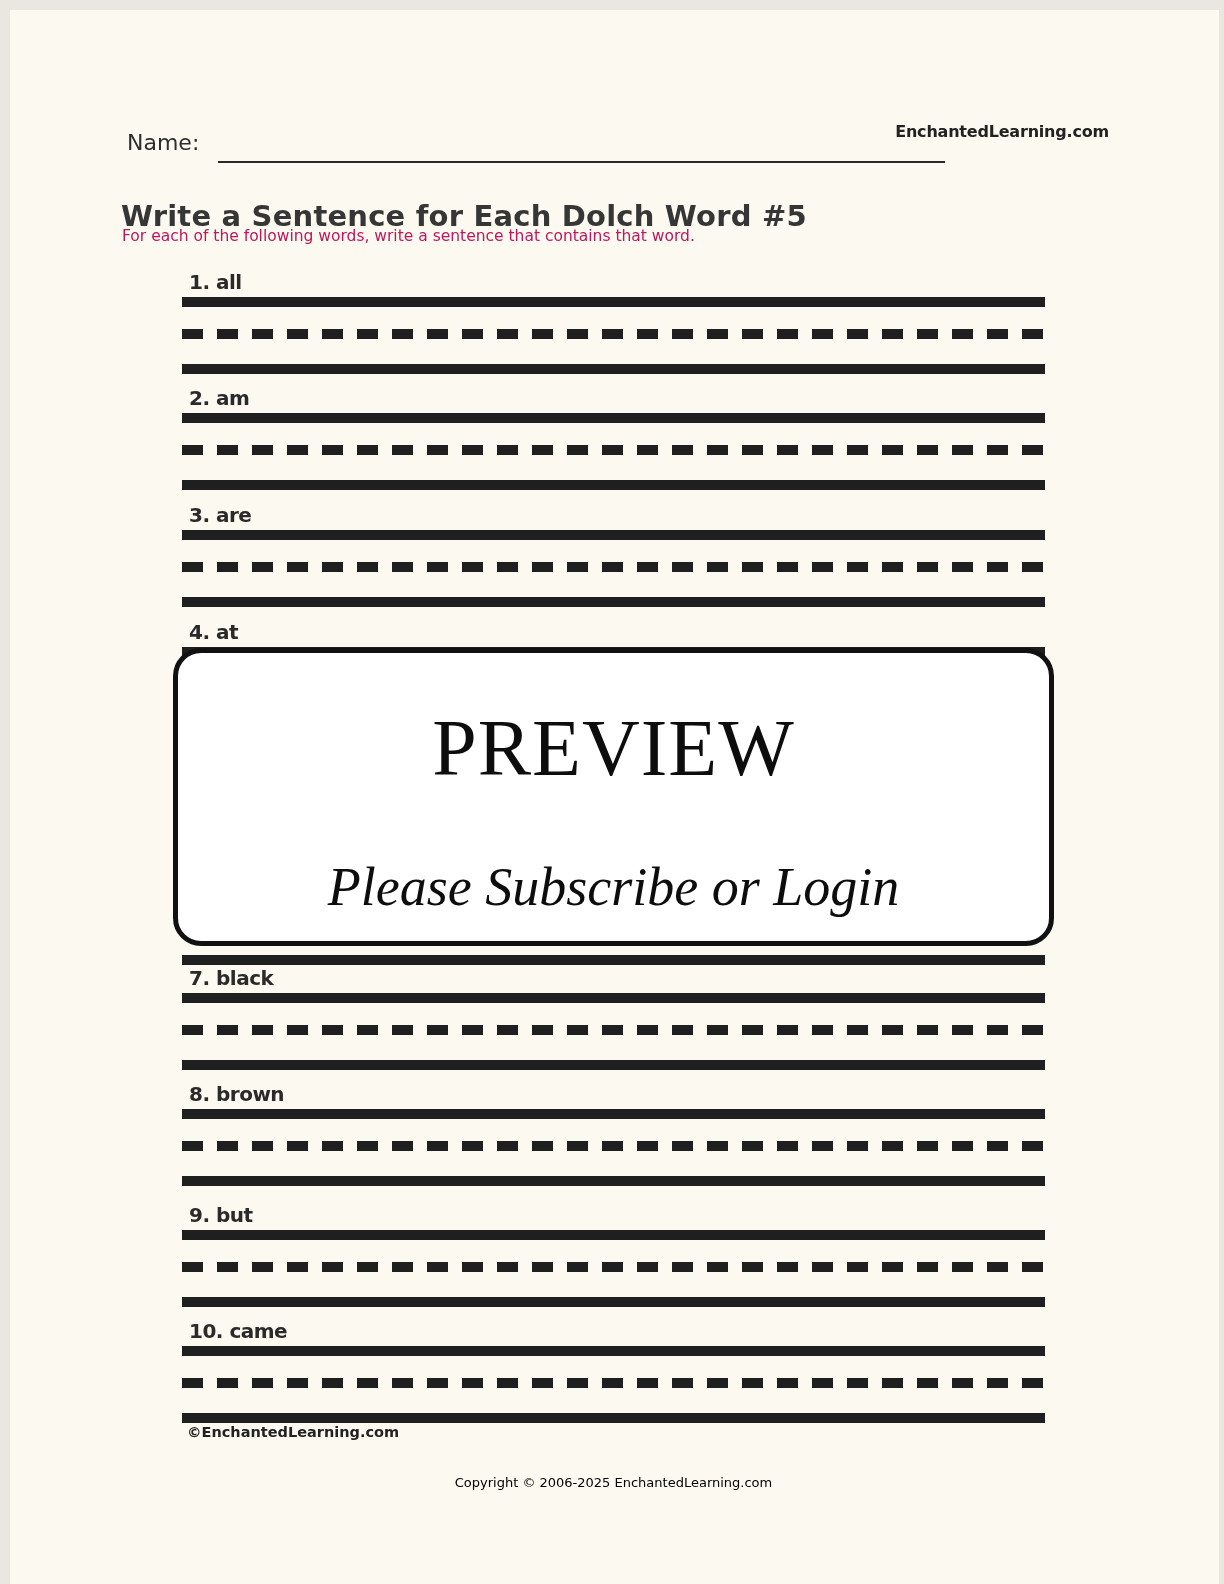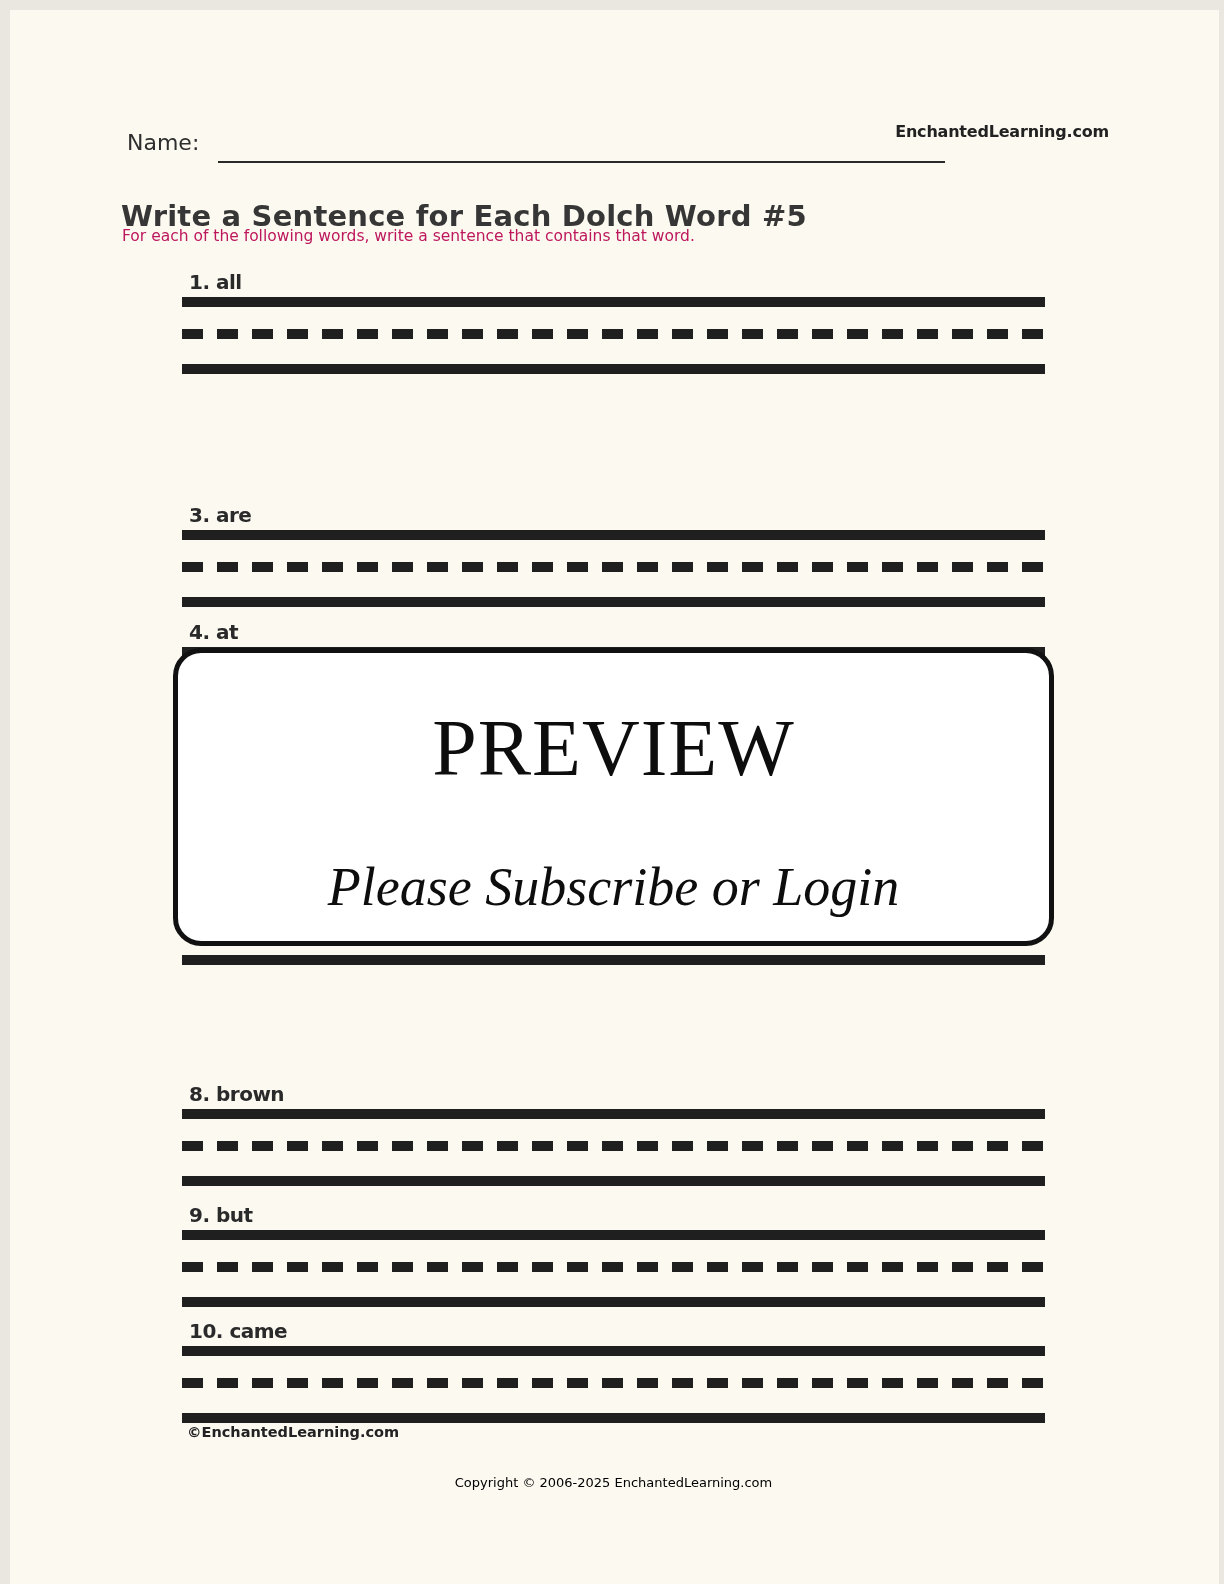--- a/index.html
+++ b/index.html
@@ -173,40 +173,52 @@
   <div class="title">Write a Sentence for Each Dolch Word #5</div>
   <div class="instructions">For each of the following words, write a sentence that contains that word.</div>
 
   <div class="item" style="top:255px">
     <div class="item-label">1. all</div>
     <div class="sline l1"></div>
     <div class="dline"></div>
     <div class="sline l2"></div>
   </div>
 
+  <div class="item" style="top:371px">
+    <div class="item-label">2. am</div>
+    <div class="sline l1"></div>
+    <div class="dline"></div>
+    <div class="sline l2"></div>
+  </div>
 
   <div class="item" style="top:488px">
     <div class="item-label">3. are</div>
     <div class="sline l1"></div>
     <div class="dline"></div>
     <div class="sline l2"></div>
   </div>
 
   <div class="item" style="top:605px">
     <div class="item-label">4. at</div>
     <div class="sline l1"></div>
   </div>
 
   <div class="preview-box">
     <div class="preview-title">PREVIEW</div>
     <div class="preview-sub">Please Subscribe or Login</div>
   </div>
 
   <div class="lone-line"></div>
 
+  <div class="item" style="top:951px">
+    <div class="item-label">7. black</div>
+    <div class="sline l1"></div>
+    <div class="dline"></div>
+    <div class="sline l2"></div>
+  </div>
 
   <div class="item" style="top:1067px">
     <div class="item-label">8. brown</div>
     <div class="sline l1"></div>
     <div class="dline"></div>
     <div class="sline l2"></div>
   </div>
 
   <div class="item" style="top:1188px">
     <div class="item-label">9. but</div>

